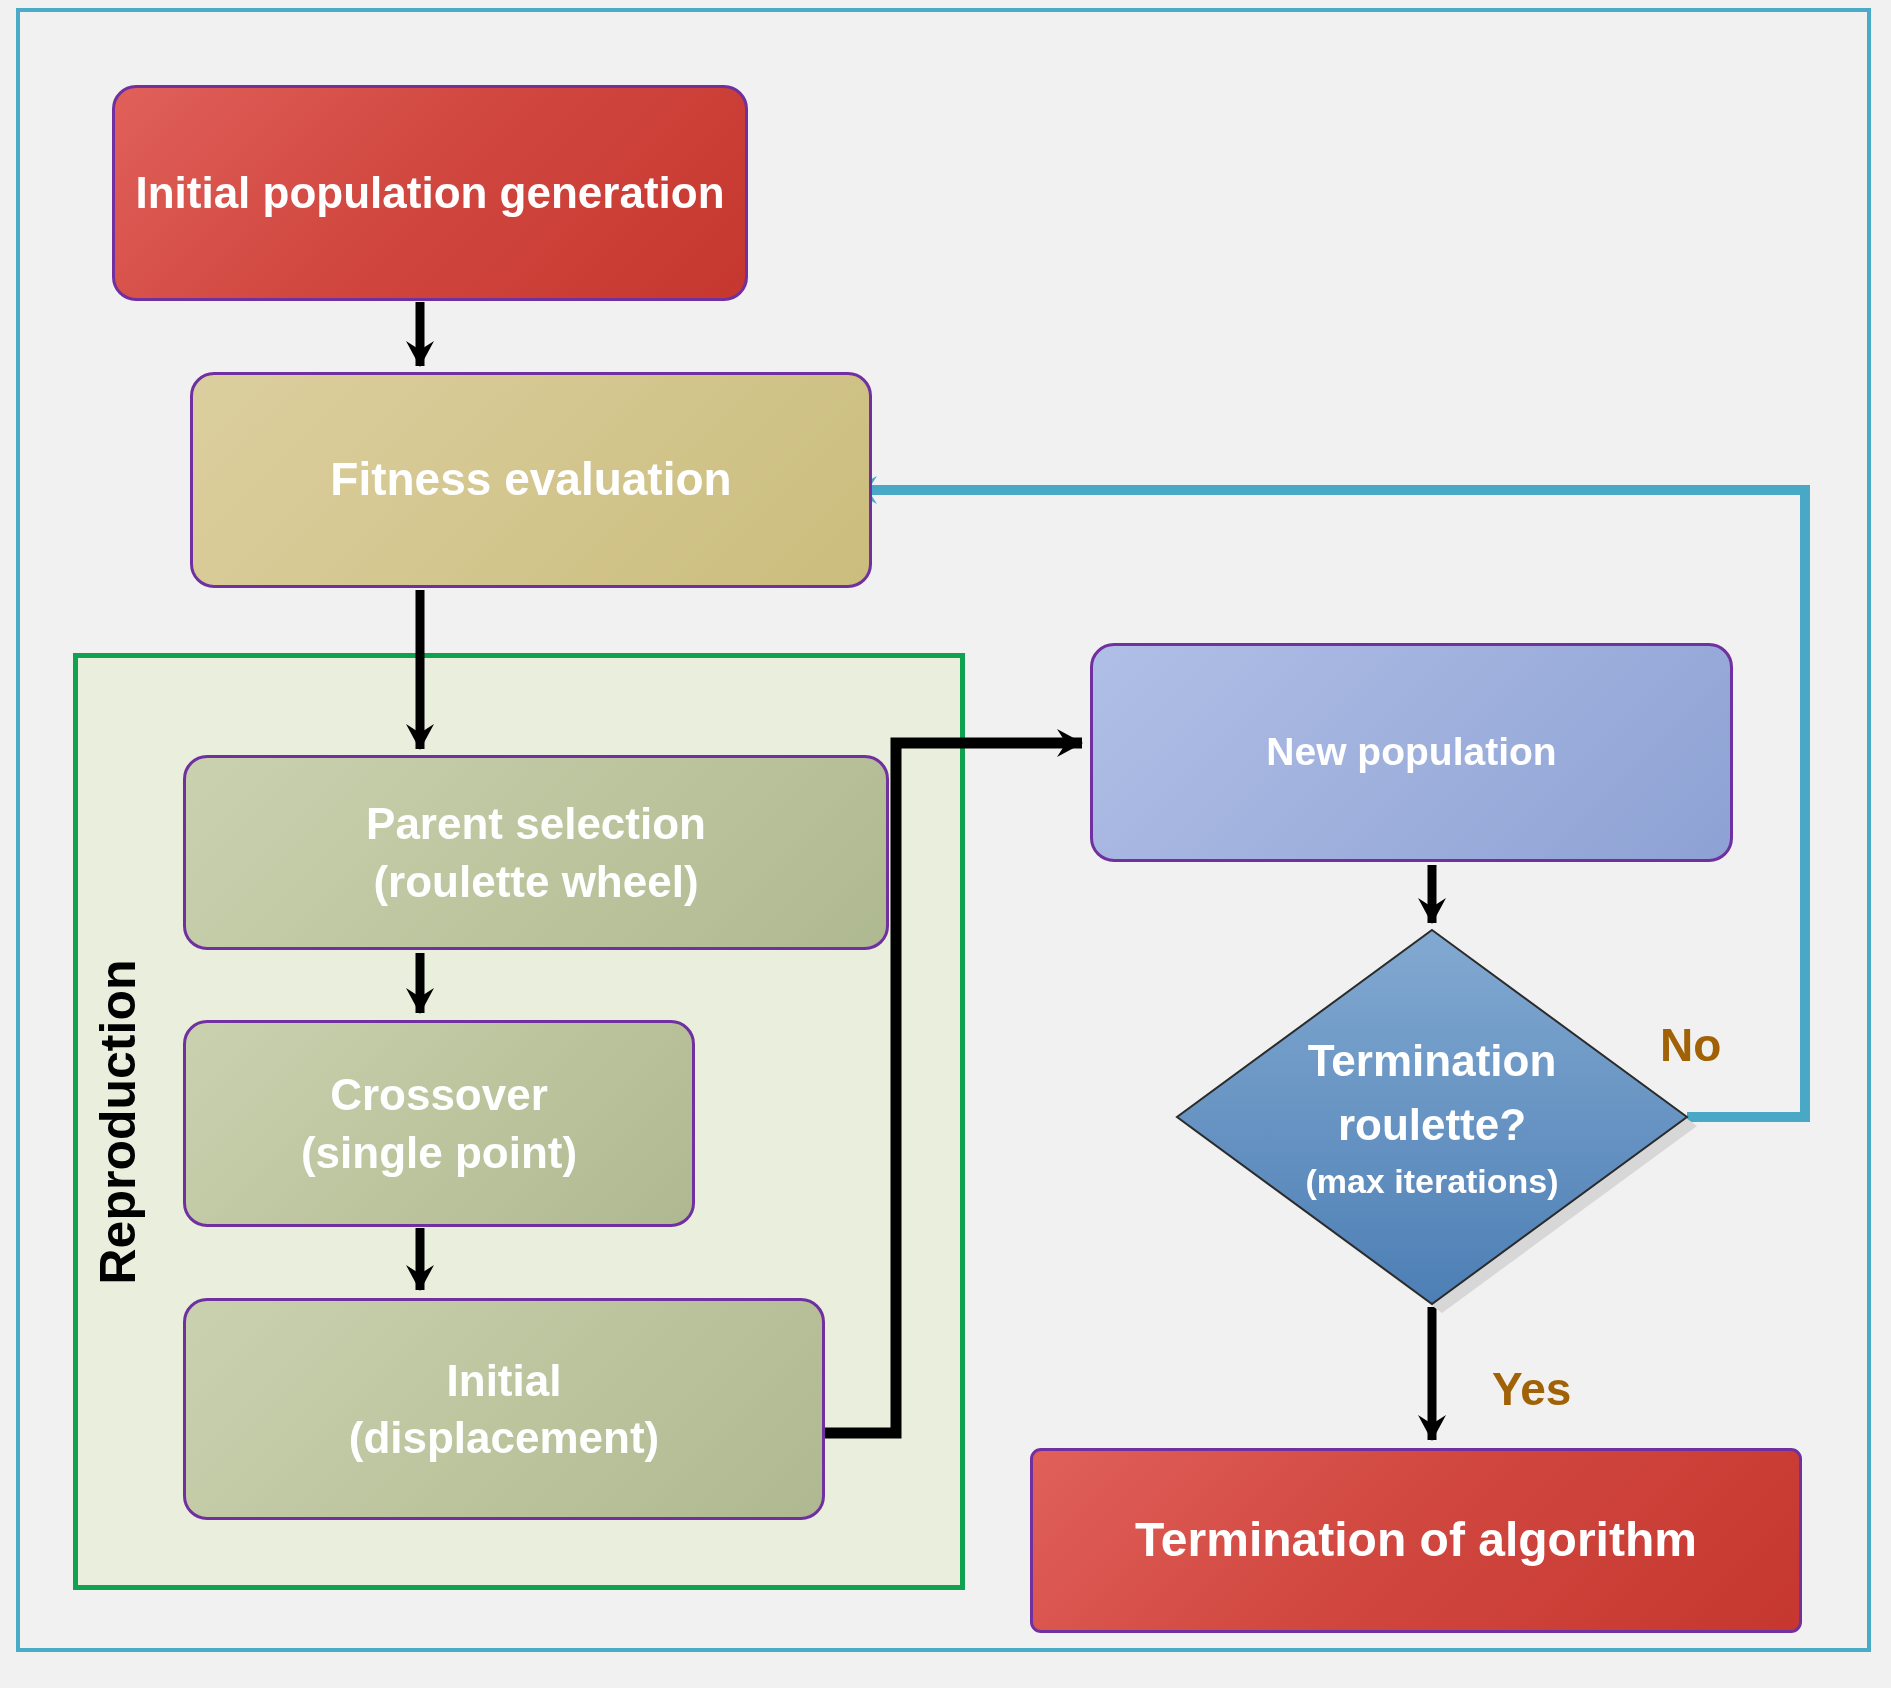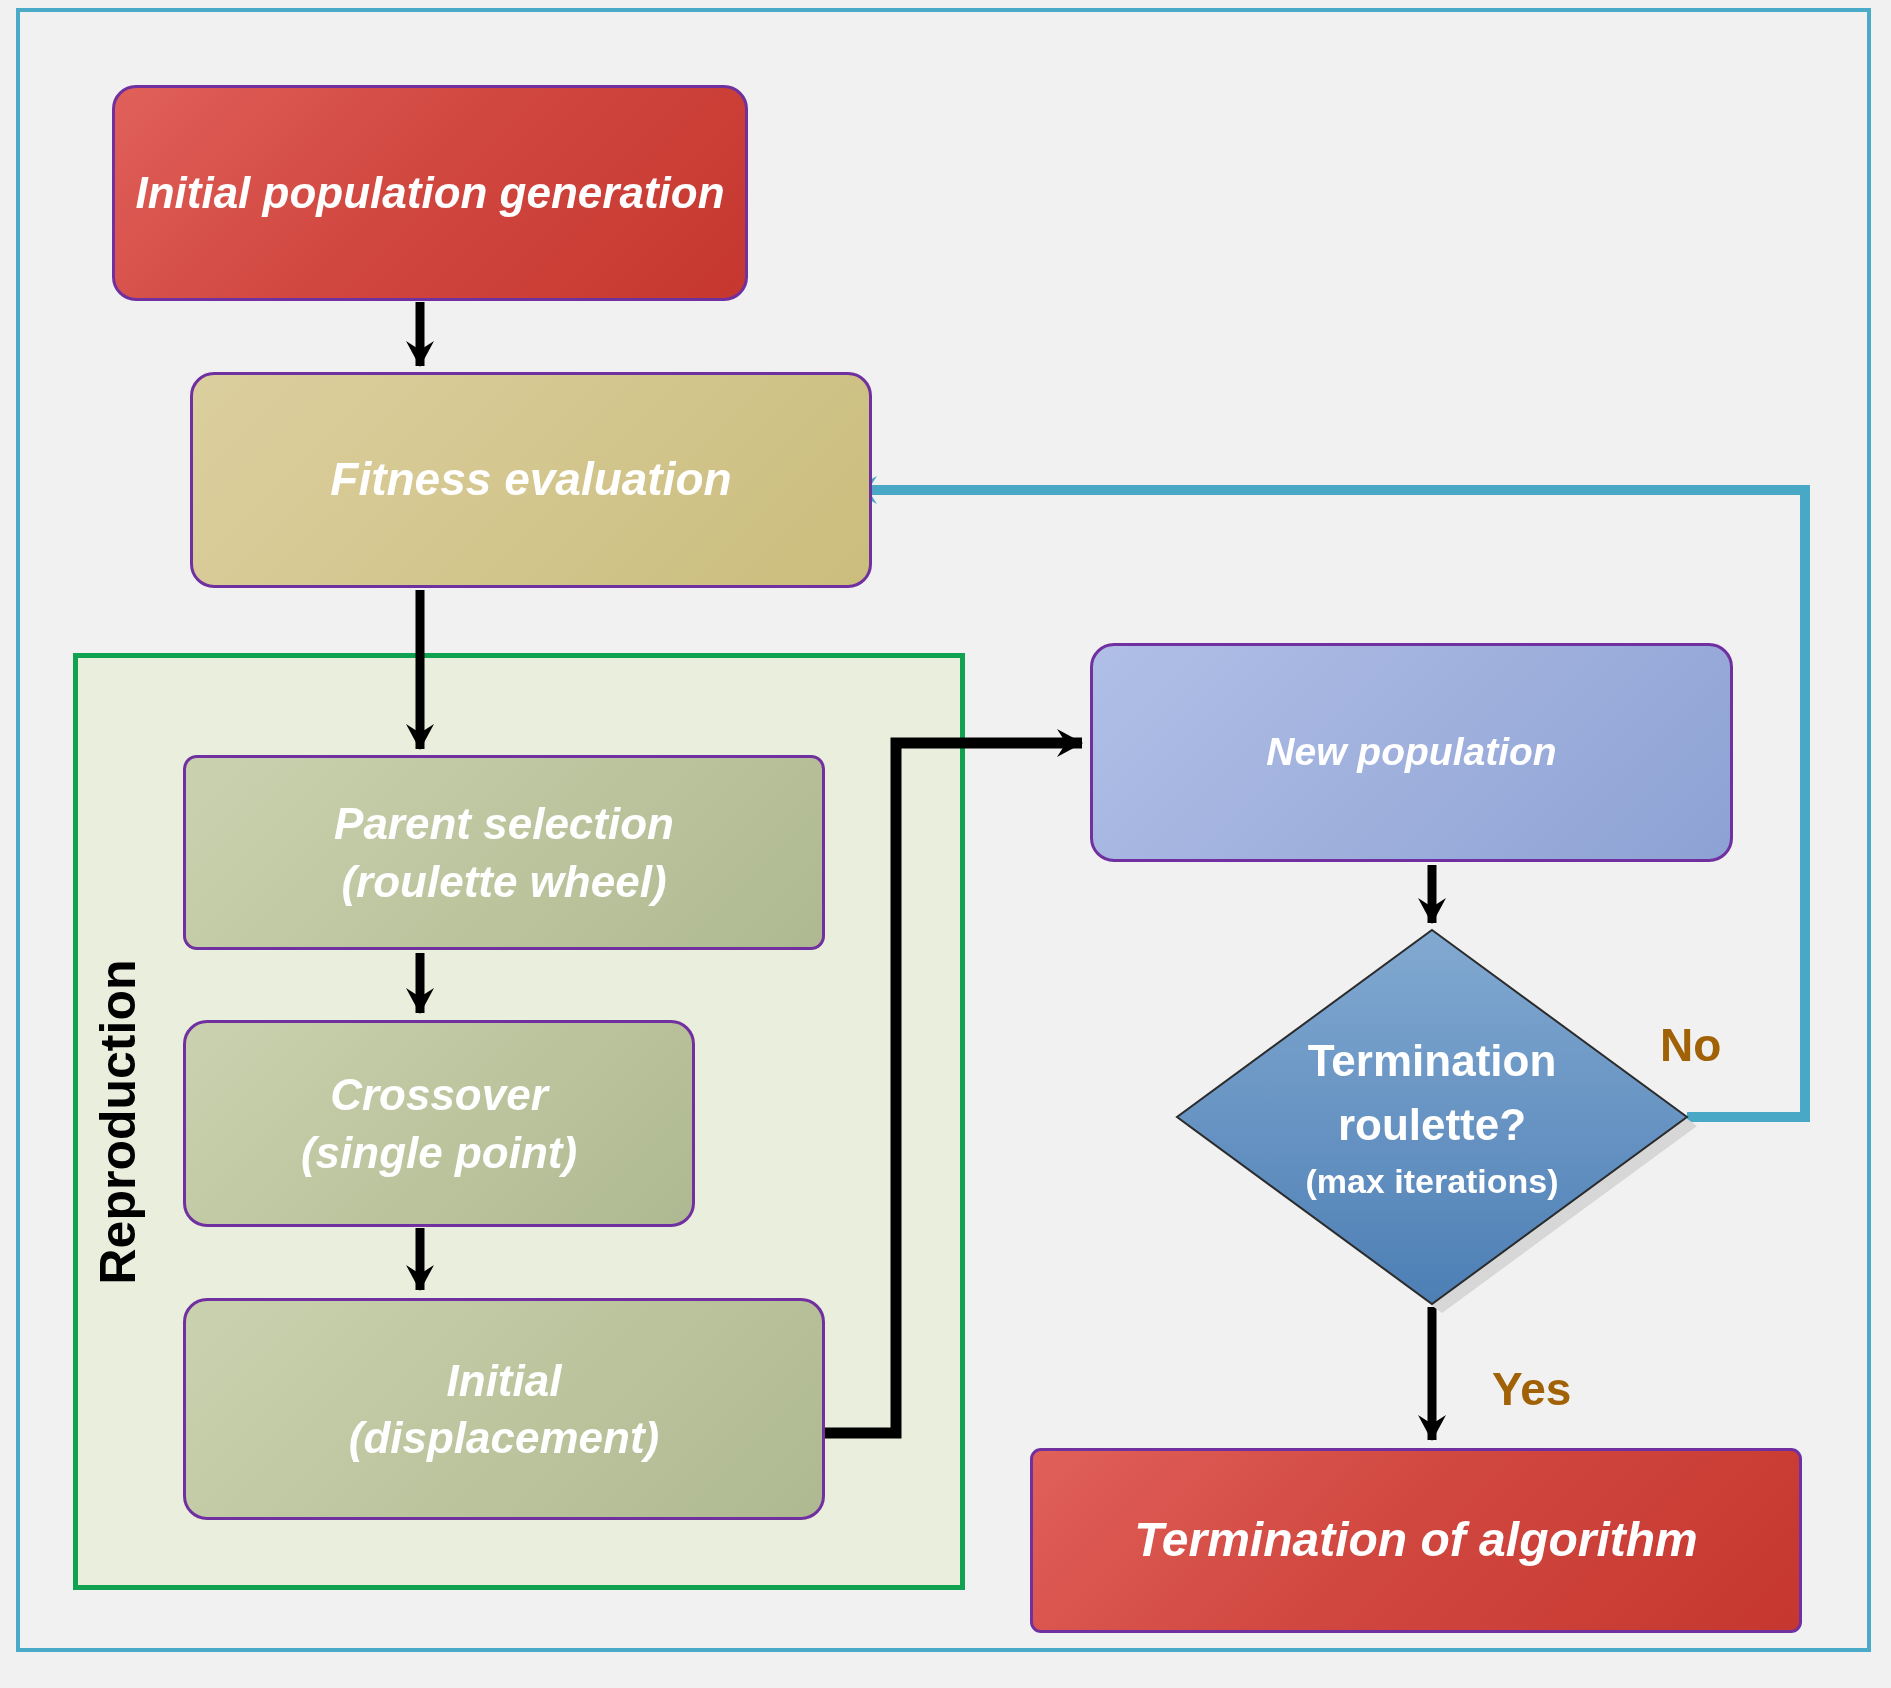--- a/index.html
+++ b/index.html
@@ -11,21 +11,20 @@
   .frame{
     position:absolute;left:16px;top:8px;width:1855px;height:1644px;
     border:4px solid #4aabc8;box-sizing:border-box;
   }
   .connectors{position:absolute;left:0;top:0;width:1891px;height:1688px;}
   .node{
     position:absolute;display:flex;flex-direction:column;align-items:center;justify-content:center;
     text-align:right;color:#ffffff;font-weight:bold;
     border:3px solid #7030a0;border-radius:24px;box-sizing:border-box;
     line-height:1.3;
-    font-style:italic;
   }
   .node-initial{
     left:112px;top:85px;width:636px;height:216px;font-size:44px;
     background:linear-gradient(135deg,#e0605a 0%,#d14840 45%,#c5372f 100%);
   }
   .node-fitness{
     left:190px;top:372px;width:682px;height:216px;font-size:46px;
     background:linear-gradient(135deg,#dccf9f 0%,#d3c68e 50%,#cbbd7c 100%);
   }
   .group-reproduction{
@@ -34,21 +33,21 @@
   }
   .group-label{
     position:absolute;left:118px;top:1122px;
     transform:translate(-50%,-50%) rotate(-90deg);
     color:#000;font-weight:bold;font-size:50px;white-space:nowrap;
   }
   .node-sage{
     background:linear-gradient(135deg,#cad1af 0%,#bdc59f 50%,#afb991 100%);
     font-size:44px;
   }
-  .node-parent{left:183px;top:755px;width:642px;height:195px;border-radius:14px;}
+  .node-parent{left:183px;top:755px;width:706px;height:195px;}
   .node-crossover{left:183px;top:1020px;width:512px;height:207px;}
   .node-mutation{left:183px;top:1298px;width:642px;height:222px;}
   .node-newpop{
     left:1090px;top:643px;width:643px;height:219px;font-size:39px;
     background:linear-gradient(135deg,#b0bfe6 0%,#9fb0dd 50%,#8da2d4 100%);
   }
   .node-termination{
     left:1030px;top:1448px;width:772px;height:185px;font-size:48px;border-radius:11px;
     background:linear-gradient(135deg,#e0605a 0%,#d14840 45%,#c5372f 100%);
   }

